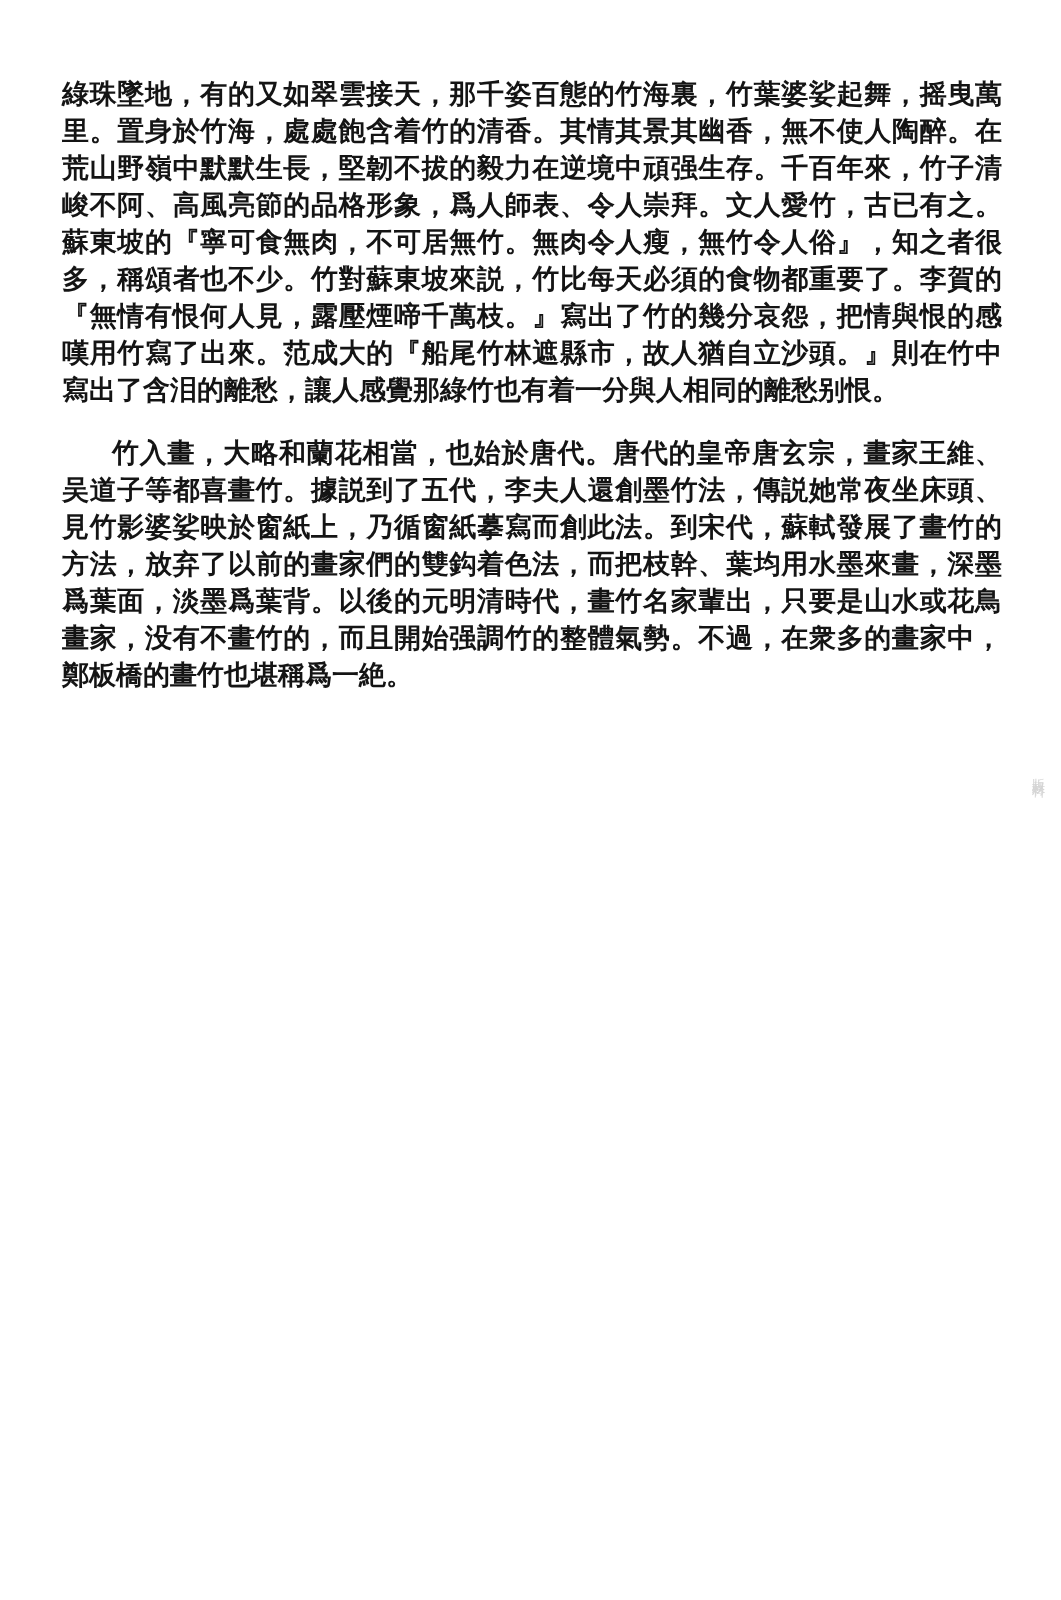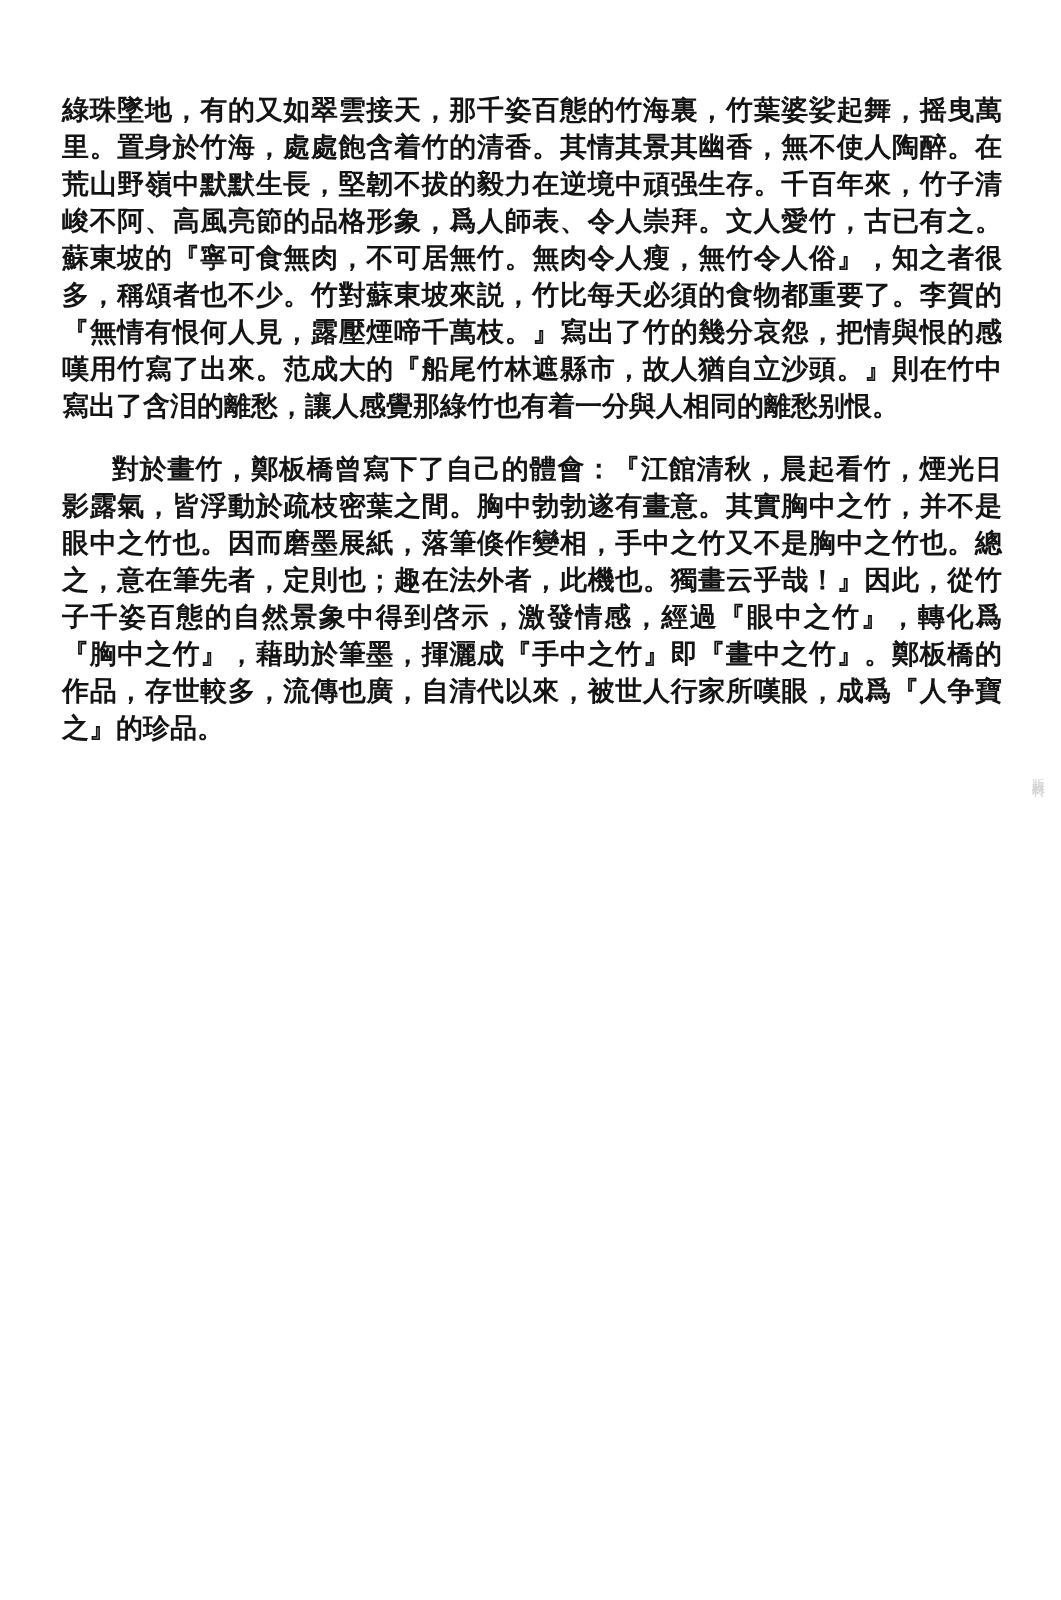--- a/index.html
+++ b/index.html
@@ -21,21 +21,21 @@
     top: 76px;
     width: 940px;
     color: #141414;
     font-size: 27px;
     line-height: 37px;
     font-weight: 600;
     text-align: justify;
     text-justify: inter-ideograph;
   }
   .para {
-    margin: 16px 0 26px 0;
+    margin: 0 0 26px 0;
   }
   .para.indent {
     text-indent: 1.85em;
   }
   .watermark {
     position: absolute;
     left: 1029px;
     top: 768px;
     writing-mode: vertical-rl;
     text-orientation: upright;
@@ -45,17 +45,17 @@
     font-weight: 400;
     user-select: none;
   }
 </style>
 </head>
 <body>
 
 <div class="page">
   <div class="text-block">
     <p class="para">綠珠墜地，有的又如翠雲接天，那千姿百態的竹海裏，竹葉婆娑起舞，摇曳萬里。置身於竹海，處處飽含着竹的清香。其情其景其幽香，無不使人陶醉。在荒山野嶺中默默生長，堅韌不拔的毅力在逆境中頑强生存。千百年來，竹子清峻不阿、高風亮節的品格形象，爲人師表、令人崇拜。文人愛竹，古已有之。蘇東坡的『寧可食無肉，不可居無竹。無肉令人瘦，無竹令人俗』，知之者很多，稱頌者也不少。竹對蘇東坡來説，竹比每天必須的食物都重要了。李賀的『無情有恨何人見，露壓煙啼千萬枝。』寫出了竹的幾分哀怨，把情與恨的感嘆用竹寫了出來。范成大的『船尾竹林遮縣市，故人猶自立沙頭。』則在竹中寫出了含泪的離愁，讓人感覺那綠竹也有着一分與人相同的離愁别恨。</p>
-    <p class="para indent">對於畫竹，鄭板橋曾寫下了自己的體會：『江館清秋，晨起看竹，煙光日影露氣，皆浮動於疏枝密葉之間。胸中勃勃遂有畫意。其實胸中之竹，并不是眼中之竹也。因而磨墨展紙，落筆倏作變相，手中之竹又不是胸中之竹也。總之，意在筆先者，定則也；趣在法外者，此機也。獨畫云乎哉！』因此，從竹子千姿百態的自然景象中得到啓示，激發情感，經過『眼中之竹』，轉化爲『胸中之竹』，藉助於筆墨，揮灑成『手中之竹』即『畫中之竹』。鄭板橋的作品，存世較多，流傳也廣，自清代以來，被世人行家所嘆眼，成爲『人争寶之』的珍品。</p>
+    <p class="para indent">竹入畫，大略和蘭花相當，也始於唐代。唐代的皇帝唐玄宗，畫家王維、吴道子等都喜畫竹。據説到了五代，李夫人還創墨竹法，傳説她常夜坐床頭、見竹影婆娑映於窗紙上，乃循窗紙摹寫而創此法。到宋代，蘇軾發展了畫竹的方法，放弃了以前的畫家們的雙鈎着色法，而把枝幹、葉均用水墨來畫，深墨爲葉面，淡墨爲葉背。以後的元明清時代，畫竹名家輩出，只要是山水或花鳥畫家，没有不畫竹的，而且開始强調竹的整體氣勢。不過，在衆多的畫家中，鄭板橋的畫竹也堪稱爲一絶。</p>
   </div>
 
   <div class="watermark">版权材料</div>
 </div>
 
 </body></html>

